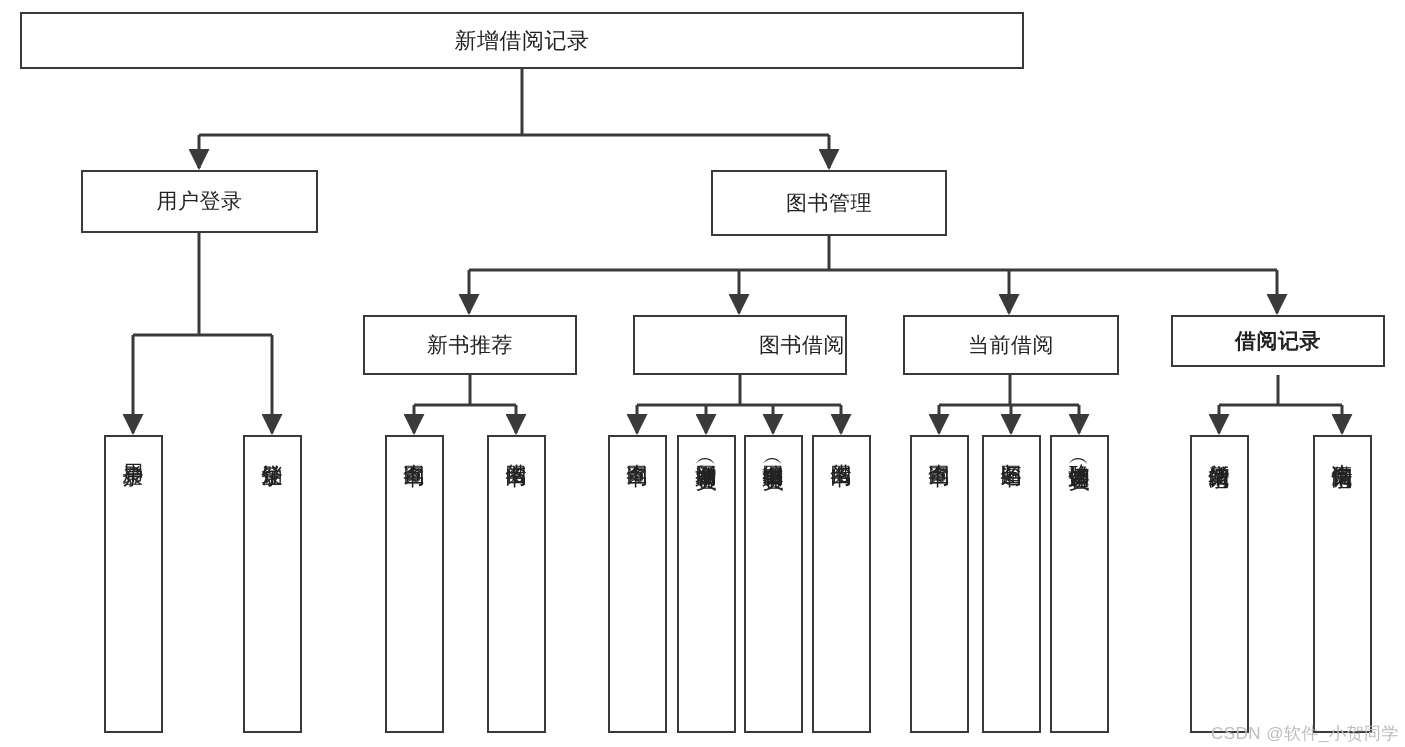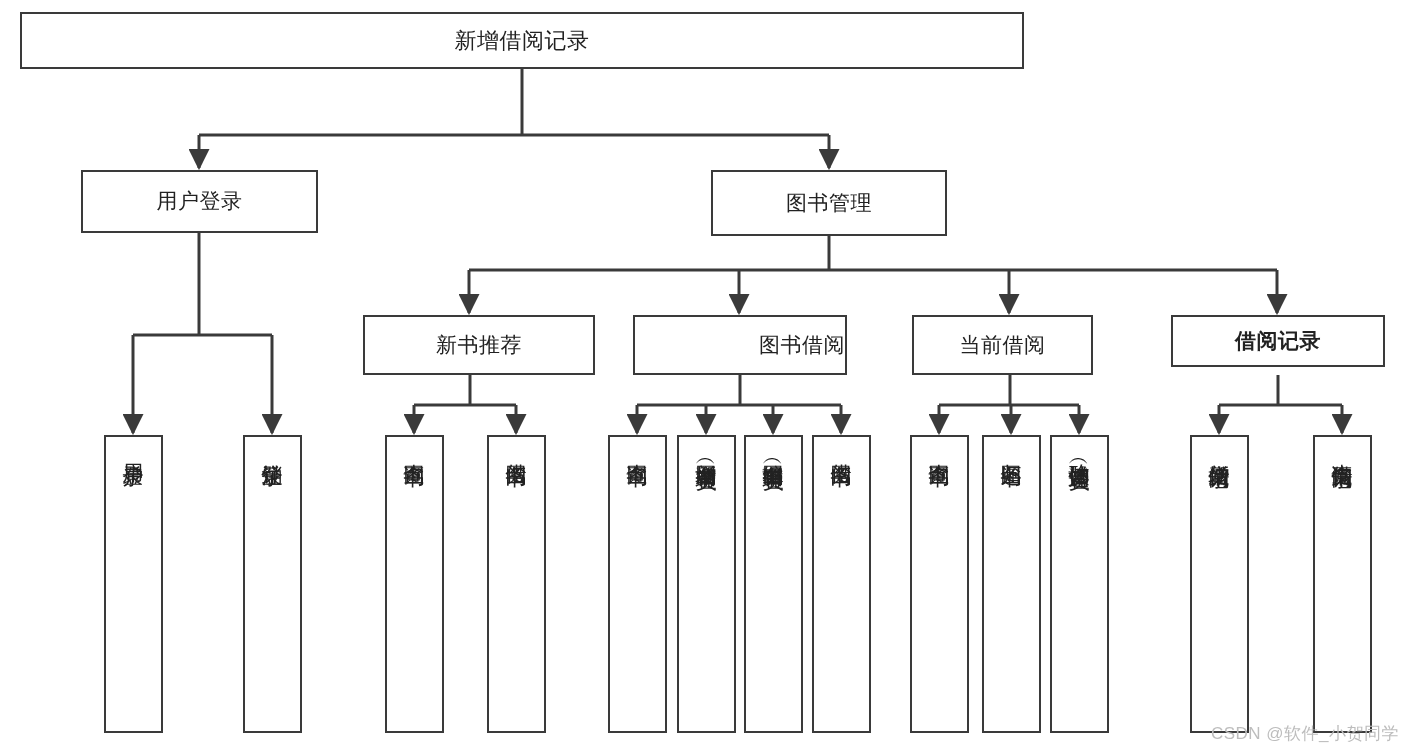--- a/index.html
+++ b/index.html
@@ -116,27 +116,27 @@
   <div id="nodes-layer">
       <div class="node root" style="left: 20px; top: 12px; width: 1004px; height: 57px;">
         <span class="label">新增借阅记录</span>
       </div>
       <div class="node level2" style="left: 81px; top: 170px; width: 237px; height: 63px;">
         <span class="label">用户登录</span>
       </div>
       <div class="node level2" style="left: 711px; top: 170px; width: 236px; height: 66px;">
         <span class="label">图书管理</span>
       </div>
-      <div class="node level3" style="left: 363px; top: 315px; width: 232px; height: 60px;">
+      <div class="node level3" style="left: 363px; top: 315px; width: 214px; height: 60px;">
         <span class="label">新书推荐</span>
       </div>
       <div class="node level3" style="left: 633px; top: 315px; width: 214px; height: 60px; justify-content: flex-end;">
         <span class="label">图书借阅</span>
       </div>
-      <div class="node level3" style="left: 903px; top: 315px; width: 181px; height: 60px; margin-left: 9px;">
+      <div class="node level3" style="left: 903px; top: 315px; width: 216px; height: 60px;">
         <span class="label">当前借阅</span>
       </div>
       <div class="node level3" style="left: 1171px; top: 315px; width: 214px; height: 52px; font-weight: bold;">
         <span class="label">借阅记录</span>
       </div>
       <div class="node vertical" style="left: 104px; top: 435px; width: 59px; height: 298px;">
         <span class="label">用户登录</span>
       </div>
       <div class="node vertical" style="left: 243px; top: 435px; width: 59px; height: 298px;">
         <span class="label">注销登录</span>

